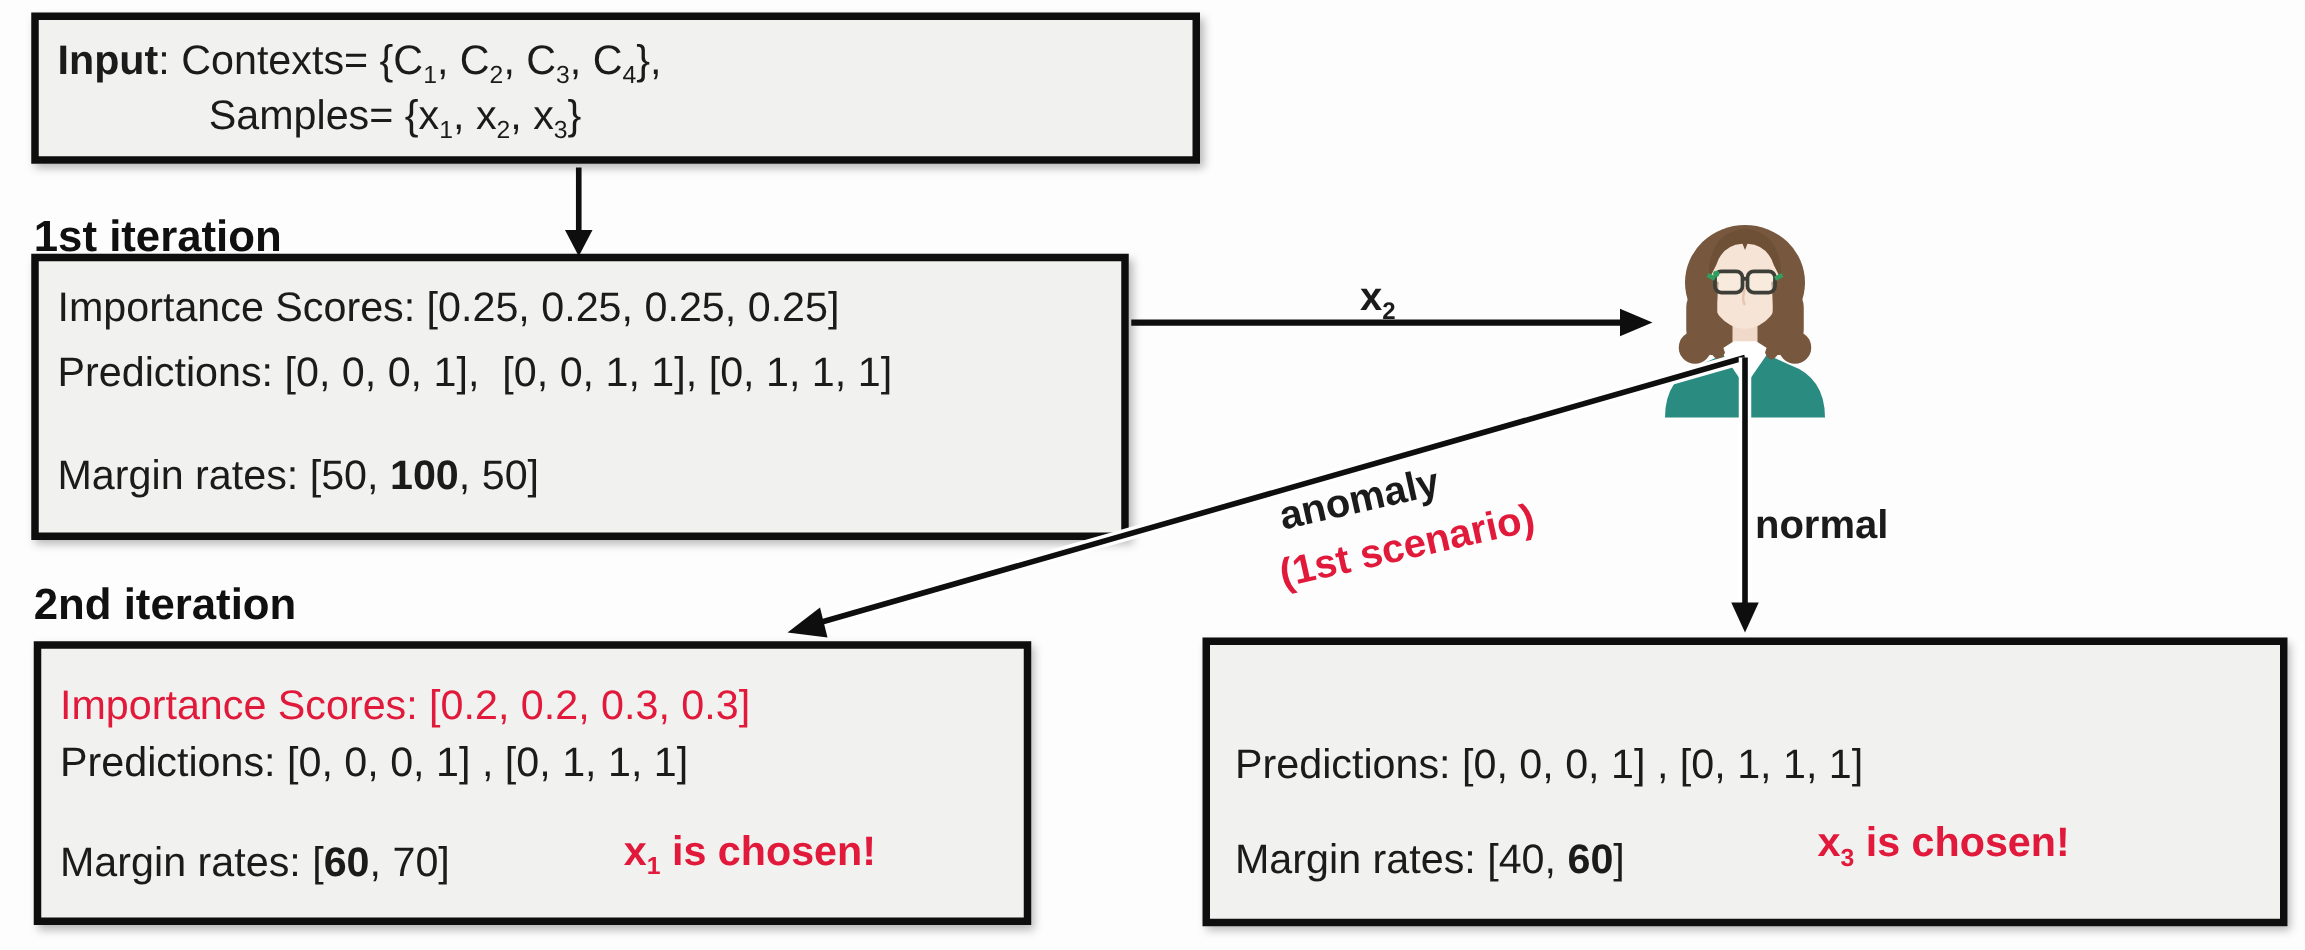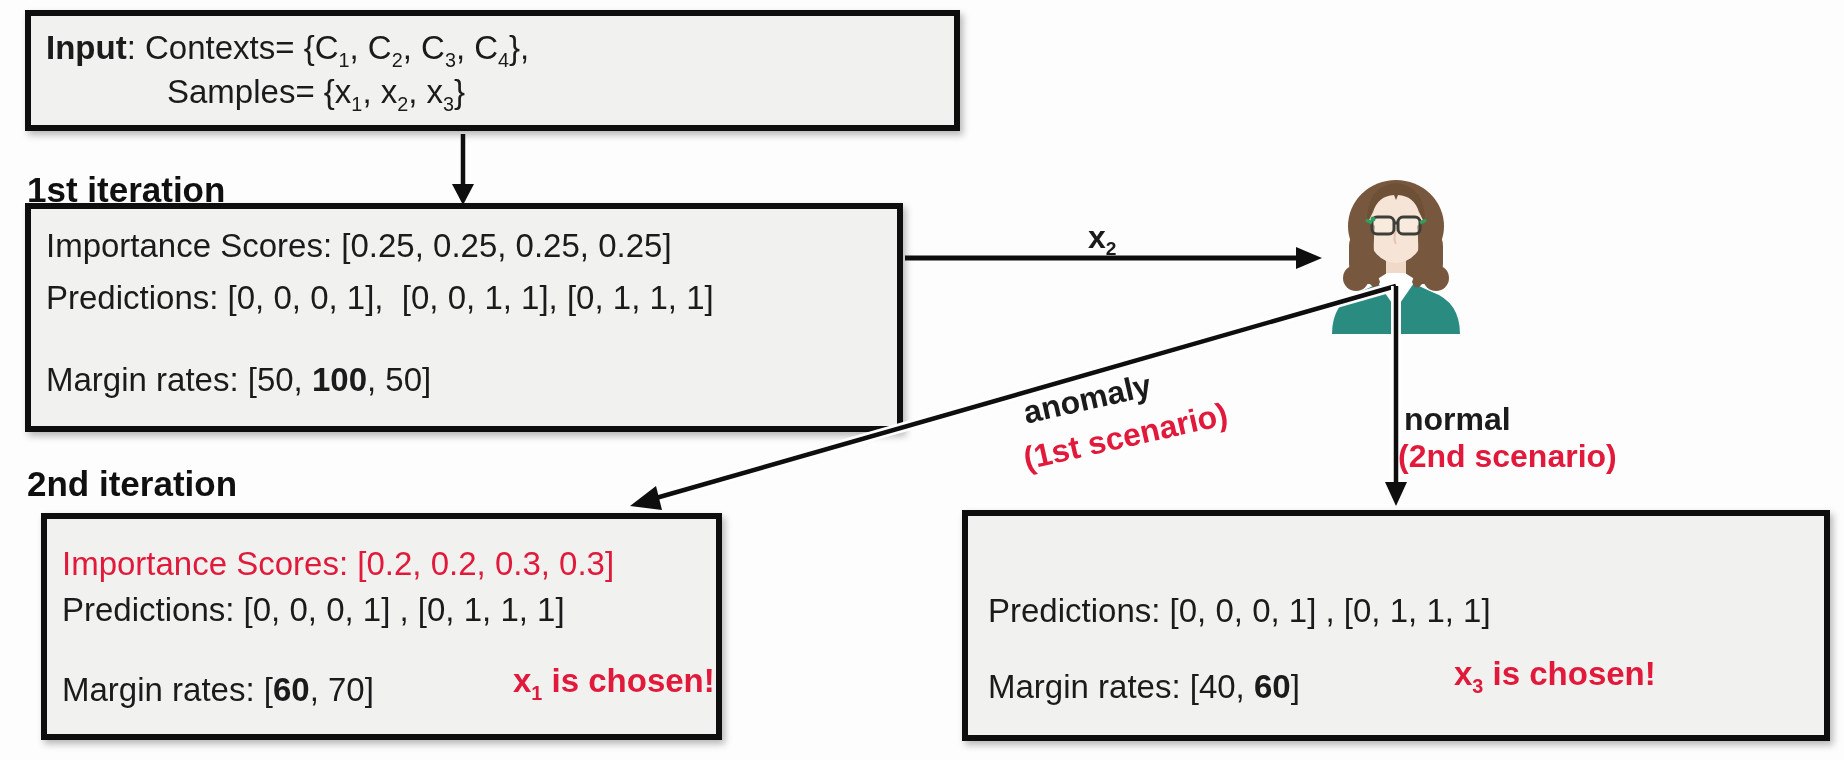--- a/index.html
+++ b/index.html
@@ -56,25 +56,24 @@
     <div class="bline" style="left:15px; top:18px;"><span>Importance Scores: [0.25, 0.25, 0.25, 0.25]</span></div>
     <div class="bline" style="left:15px; top:70px;"><span>Predictions: [0, 0, 0, 1],  [0, 0, 1, 1], [0, 1, 1, 1]</span></div>
     <div class="bline" style="left:15px; top:152px;"><span>Margin rates: [50, </span><span class="b">100</span><span>, 50]</span></div>
   </div>
 
   <div class="arrow-label" style="left:1088px; top:219px;"><span>x</span><sub>2</sub></div>
 
   <div class="branch-label tilt" style="left:1024px; top:395px; color:var(--ink);">anomaly</div>
   <div class="branch-label tilt redtx" style="left:1024px; top:441px;">(1st scenario)</div>
   <div class="branch-label" style="left:1404px; top:401px; color:var(--ink);">normal</div>
-  <div class="branch-label redtx" style="left:1398px; top:438px;">(2nd scenario)</div>
 
   <div class="heading" style="left:27px; top:464px;">2nd iteration</div>
 
-  <div class="dbox" style="left:27px; top:513px; width:681px; height:227px;margin-left:14px;">
+  <div class="dbox" style="left:27px; top:513px; width:798px; height:227px;">
     <div class="bline redtx" style="left:15px; top:26px;"><span>Importance Scores: [0.2, 0.2, 0.3, 0.3]</span></div>
     <div class="bline" style="left:15px; top:72px;"><span>Predictions: [0, 0, 0, 1] , [0, 1, 1, 1]</span></div>
     <div class="bline" style="left:15px; top:152px;"><span>Margin rates: [</span><span class="b">60</span><span>, 70]</span></div>
     <div class="chosen" style="left:466px; top:144px;"><span>x</span><sub>1</sub><span> is chosen!</span></div>
   </div>
 
   <div class="dbox" style="left:962px; top:510px; width:868px; height:231px;">
     <div class="bline" style="left:20px; top:76px;"><span>Predictions: [0, 0, 0, 1] , [0, 1, 1, 1]</span></div>
     <div class="bline" style="left:20px; top:152px;"><span>Margin rates: [40, </span><span class="b">60</span><span>]</span></div>
     <div class="chosen" style="left:486px; top:140px;"><span>x</span><sub>3</sub><span> is chosen!</span></div>

